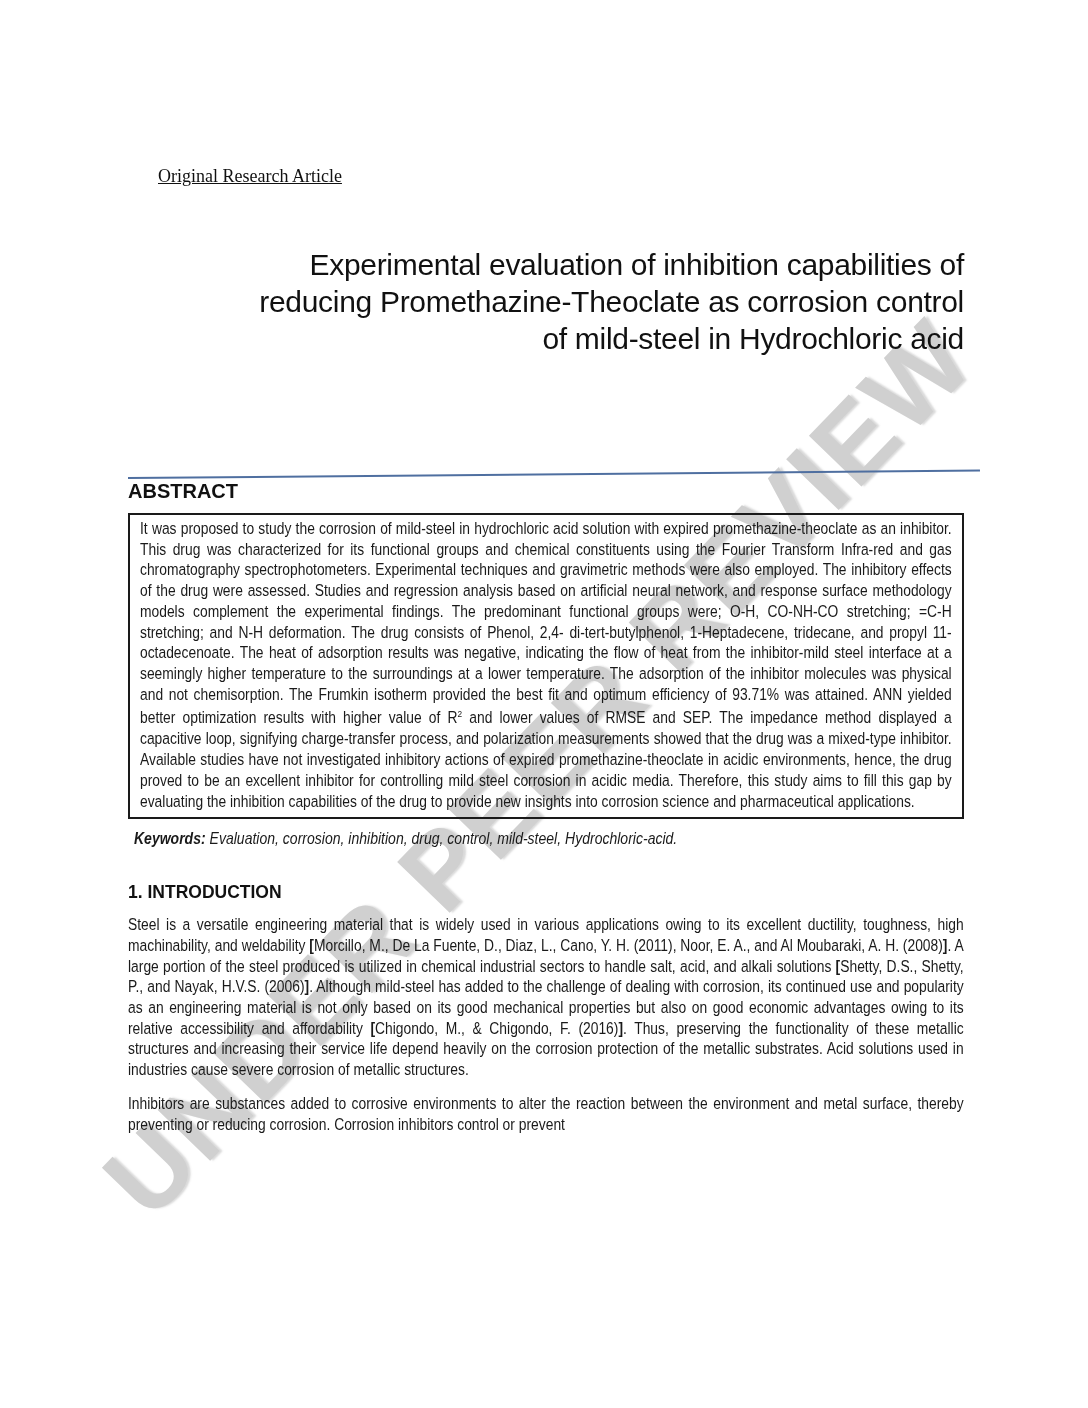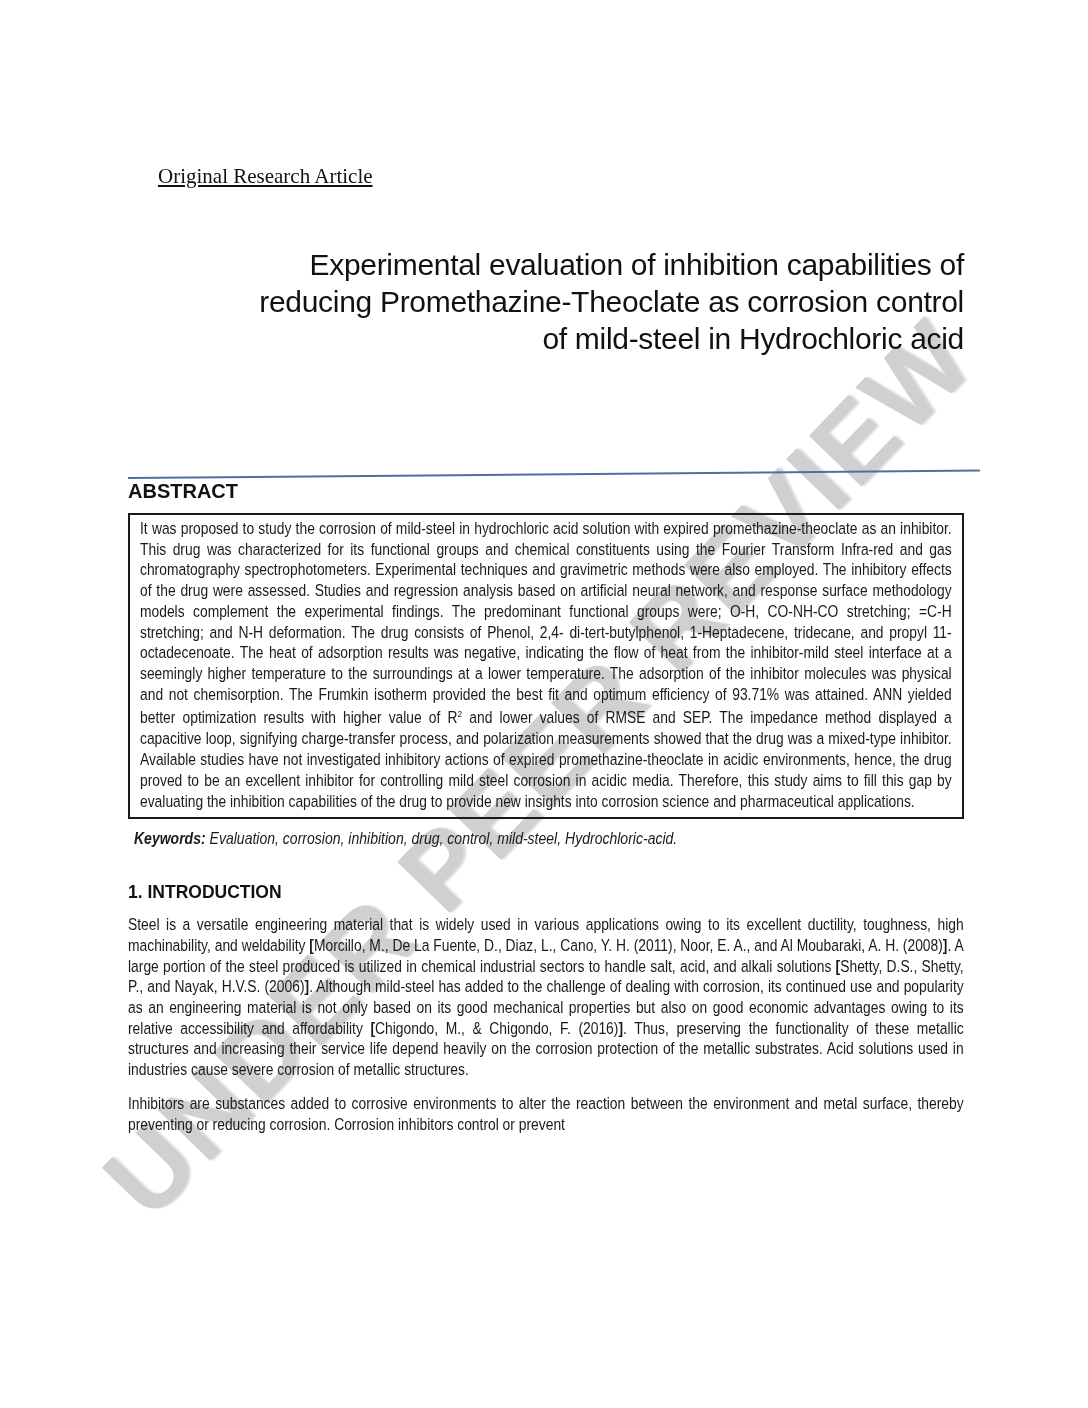--- a/index.html
+++ b/index.html
@@ -34,21 +34,21 @@
   .content {
     position: absolute;
     left: 128px;
     top: 163px;
     width: 836px;
     z-index: 1;
   }
   .article-type {
     padding-left: 30px;
     font-family: "Liberation Serif", serif;
-    font-size: 21px;
+    font-size: 18px;
     line-height: 26px;
     text-decoration: underline;
     color: #111;
   }
   .title {
     margin: 57px 0 0 0;
     font-size: 30px;
     line-height: 37px;
     font-weight: normal;
     text-align: right;

